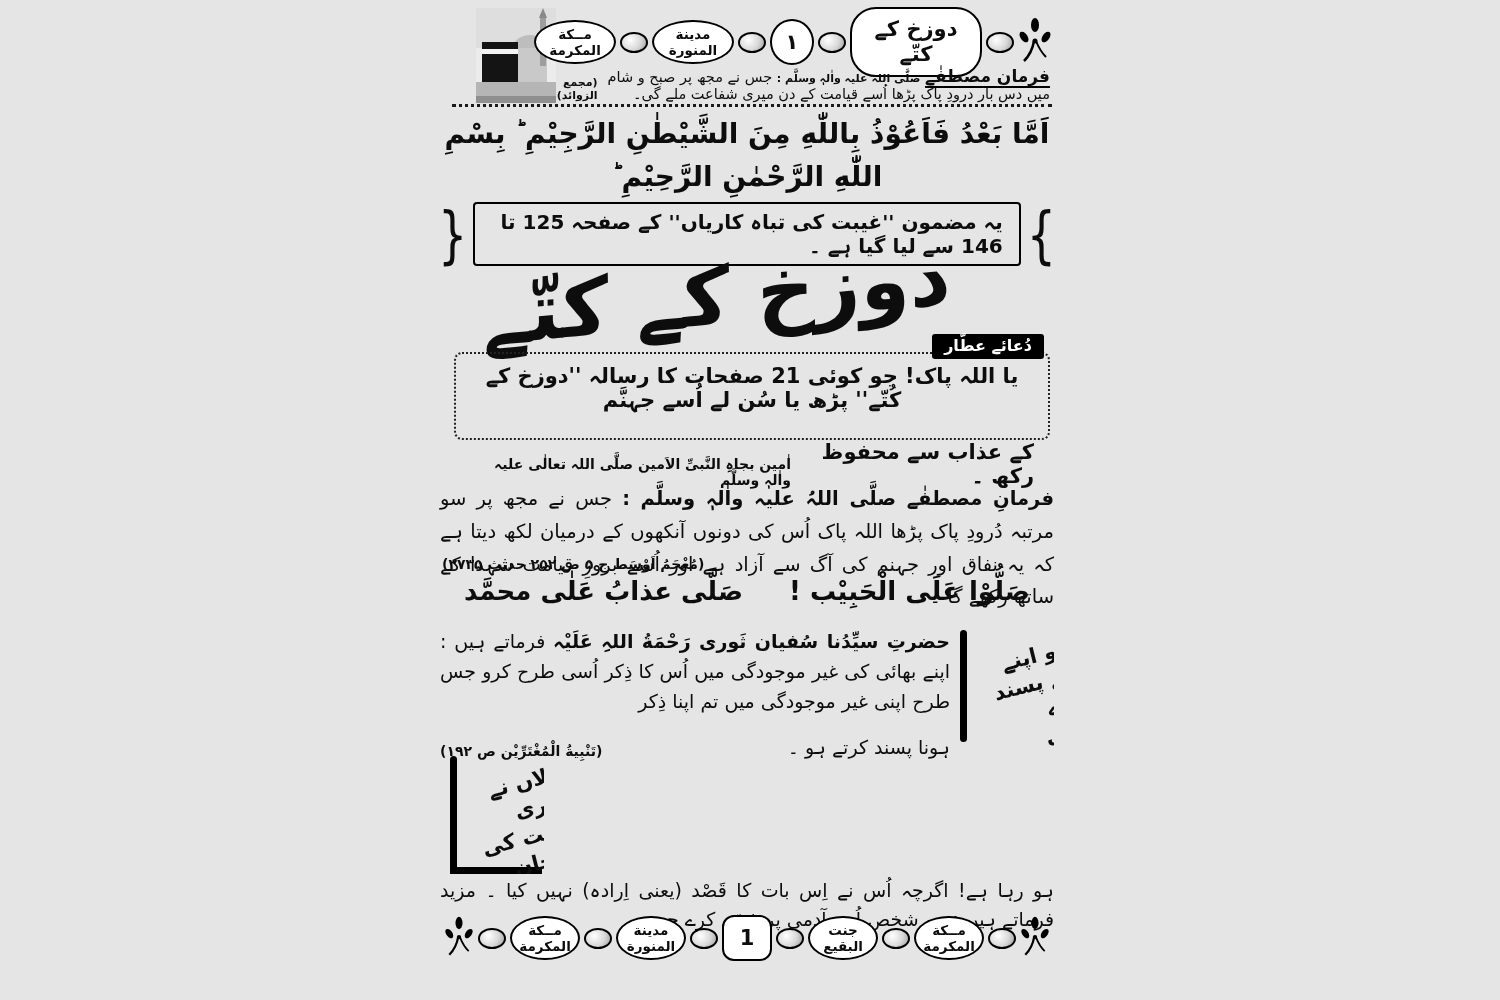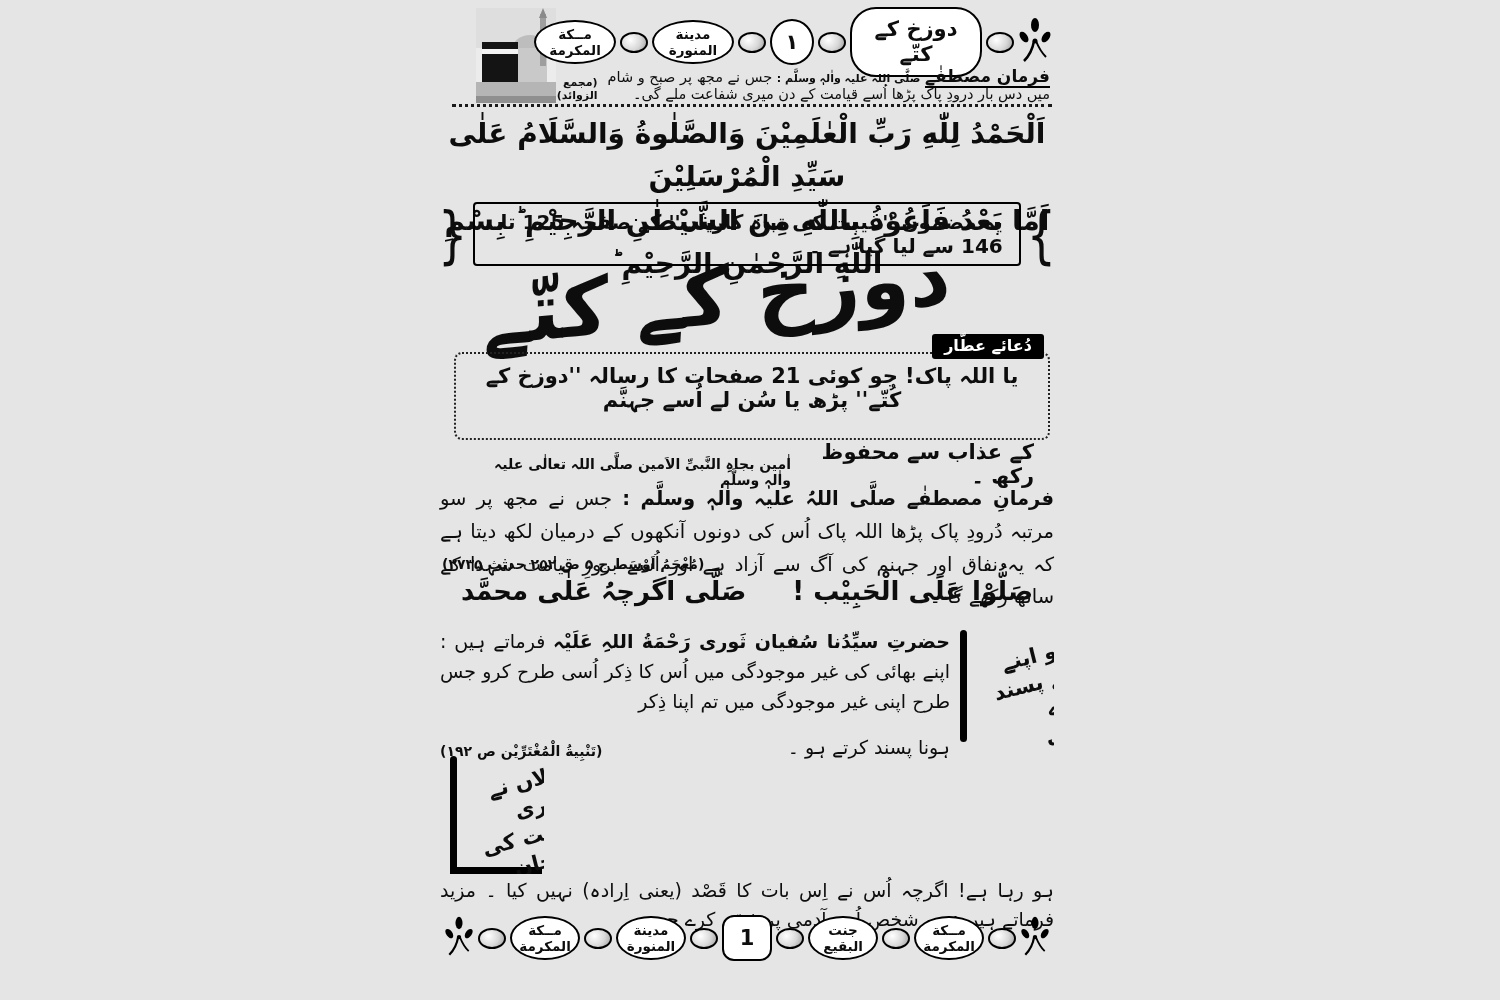--- a/index.html
+++ b/index.html
@@ -131,21 +131,20 @@
         <span class="hadith-lead">فرمانِ مصطفٰے</span>
         <span class="hadith-hon">صلَّی اللہ علیہ واٰلہٖ وسلَّم :</span>
         <span>جس نے مجھ پر صبح و شام میں دس بار درودِ پاک پڑھا اُسے قیامت کے دن میری شفاعت ملے گی۔</span>
       </span>
       <span class="hadith-src">(مجمع الزوائد)</span>
     </div>
 
     <div class="dotted-sep"></div>
 
     <div class="arabic">
-      <div>اَلْحَمْدُ لِلّٰهِ رَبِّ الْعٰلَمِیْنَ وَالصَّلٰوةُ وَالسَّلَامُ عَلٰی سَیِّدِ الْمُرْسَلِیْنَ</div>
       <div>اَمَّا بَعْدُ فَاَعُوْذُ بِاللّٰهِ مِنَ الشَّیْطٰنِ الرَّجِیْمِ ؕ بِسْمِ اللّٰهِ الرَّحْمٰنِ الرَّحِیْمِ ؕ</div>
     </div>
 
     <div class="excerpt-row">
       <span class="brace">}</span>
       <span class="excerpt-box">یہ مضمون ''غیبت کی تباہ کاریاں'' کے صفحہ 125 تا 146 سے لیا گیا ہے ۔</span>
       <span class="brace">{</span>
     </div>
 
     <div class="main-title">
@@ -161,21 +160,21 @@
       </div>
     </div>
 
     <div class="durood-para">
       <span class="lead-bold">فرمانِ مصطفٰے صلَّی اللہُ علیہ واٰلہٖ وسلَّم :</span>
       <span>جس نے مجھ پر سو مرتبہ دُرودِ پاک پڑھا اللہ پاک اُس کی دونوں آنکھوں کے درمیان لکھ دیتا ہے کہ یہ نفاق اور جہنم کی آگ سے آزاد ہے اور اُسے بروزِ قیامت شہدا کے ساتھ رکھے گا ۔</span>
     </div>
     <div class="src-line">(مُعْجَمُ اَوْسَط ج ۵ ص ۲۵۲ حدیث ۲۷۳۵)</div>
     <div class="salat">
       <span>صَلُّوْا عَلَی الْحَبِیْب !</span>
-      <span>صَلَّی اگرچہُ عَلٰی محمَّد</span>
+      <span>صَلَّی عذابُ عَلٰی محمَّد</span>
     </div>
 
     <div class="para-flex para1">
       <div class="para-text">
         <span class="lead-bold">حضرتِ سیِّدُنا سُفیان ثَوری رَحْمَةُ اللہِ عَلَیْہ</span>
         <span>فرماتے ہیں : اپنے بھائی کی غیر موجودگی میں اُس کا ذِکر اُسی طرح کرو جس طرح اپنی غیر موجودگی میں تم اپنا ذِکر</span>
         <div class="para-last">
           <span class="txt">ہونا پسند کرتے ہو ۔</span>
           <span class="src">(تَنْبِیةُ الْمُغْتَرِّیْن ص ۱۹۲)</span>
         </div>

